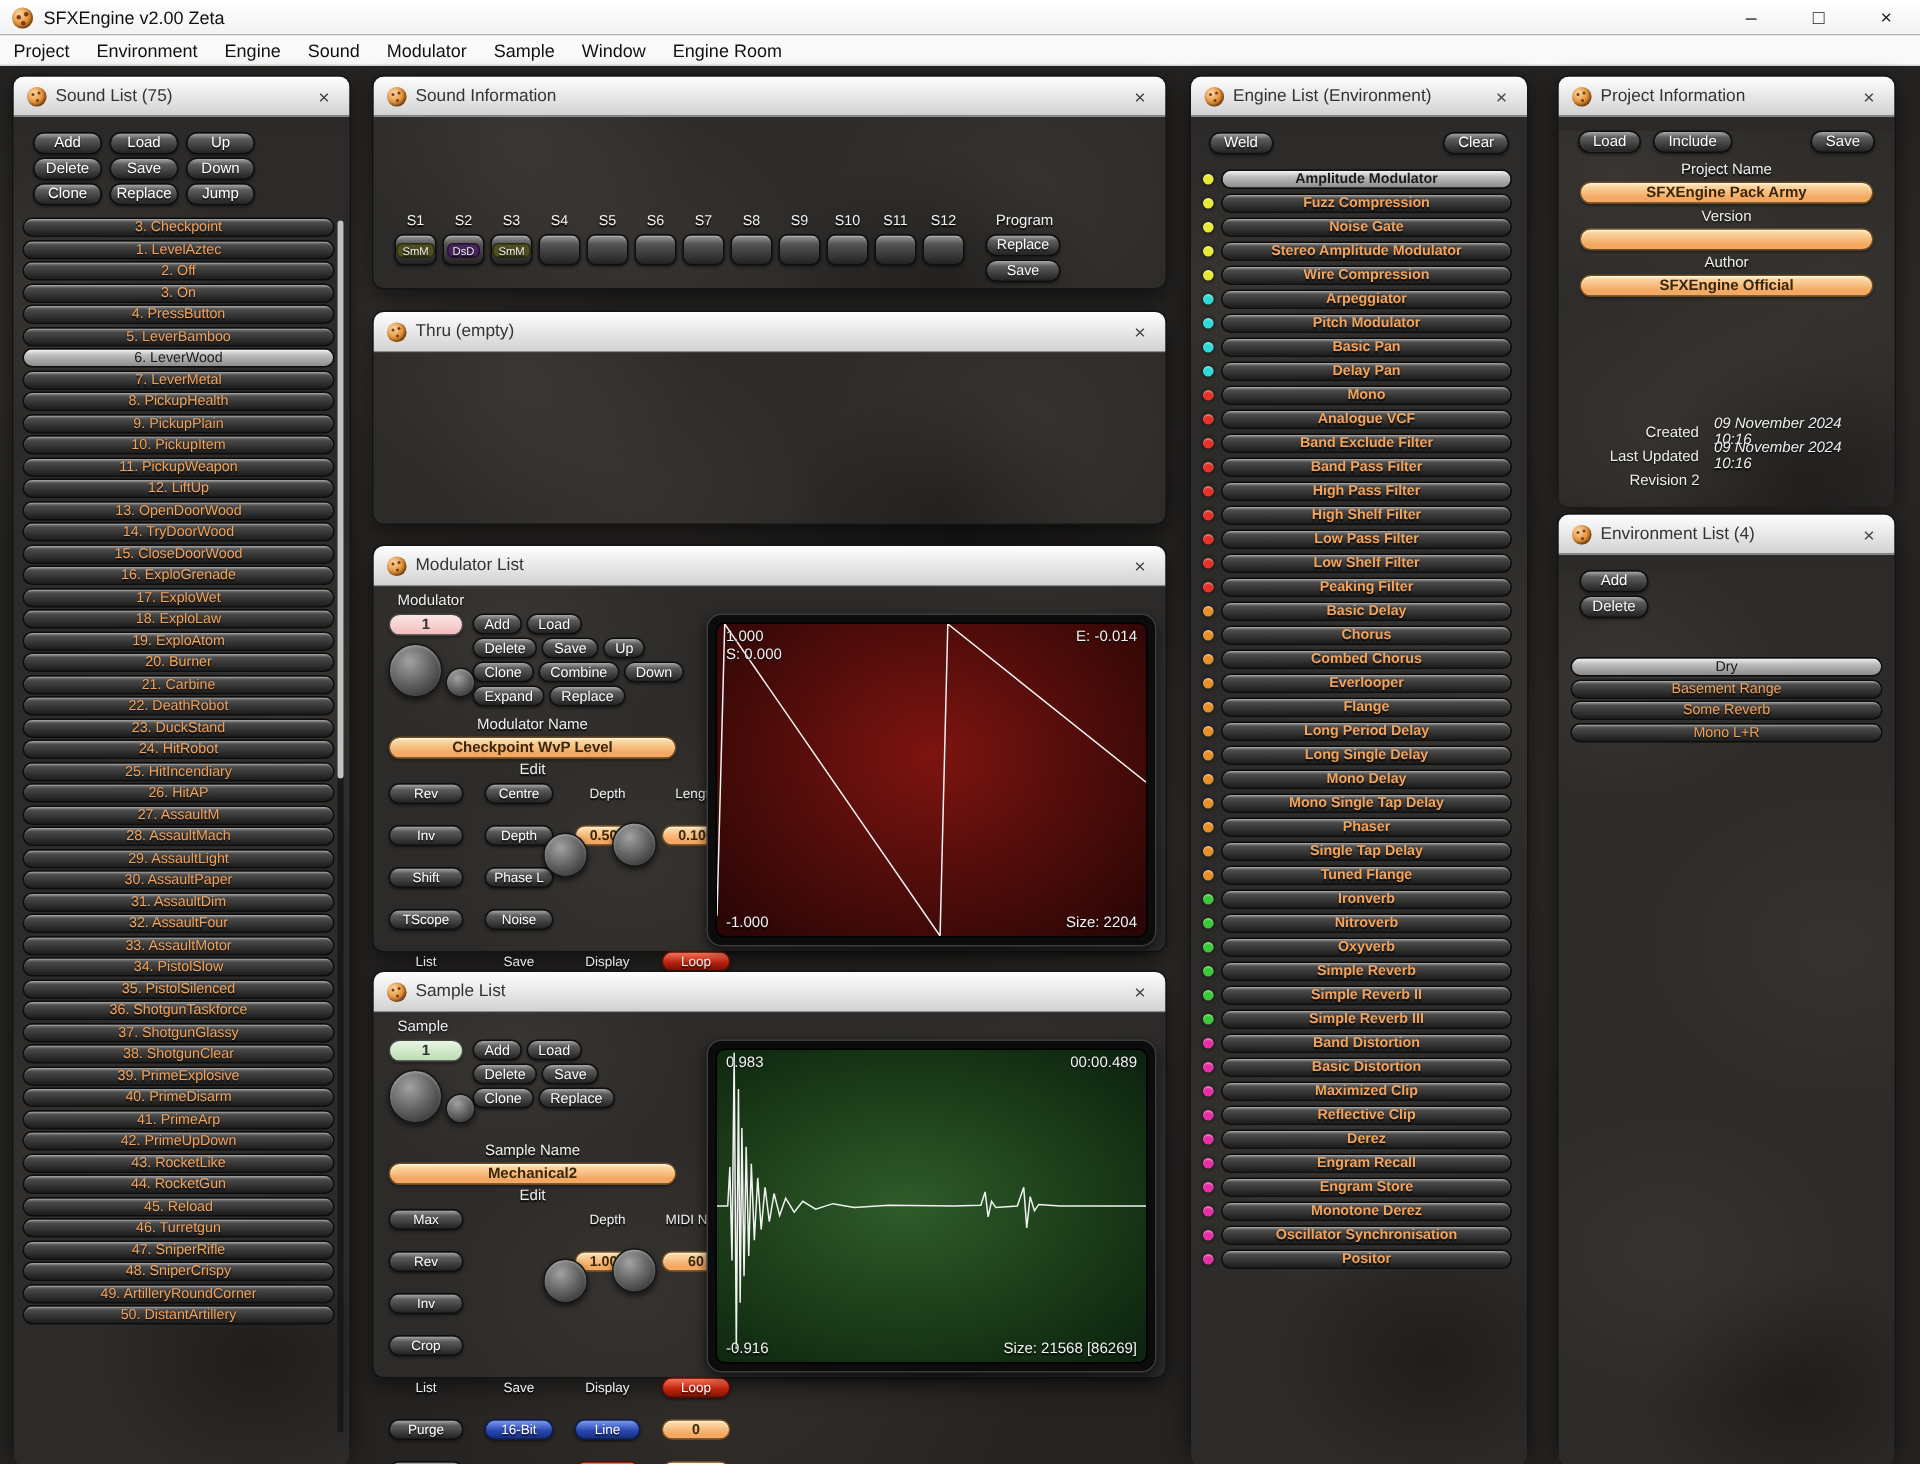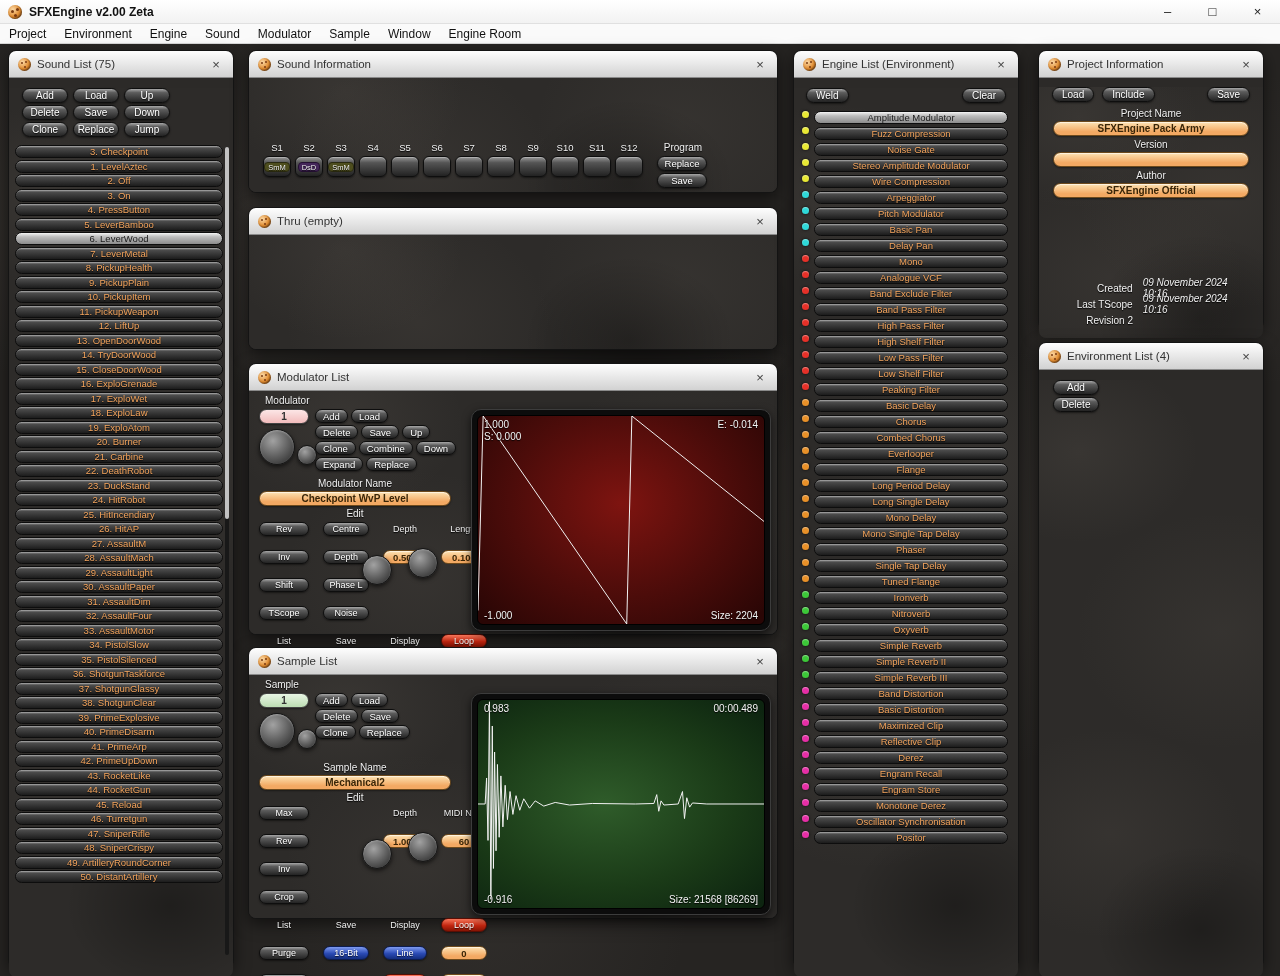--- a/index.html
+++ b/index.html
@@ -7,21 +7,21 @@
   body { font-family:"Liberation Sans", sans-serif; background:#1e1e1e; position:relative; }
 
   
   .titlebar { position:absolute; left:0; top:0; width:1280px; height:24px; background:linear-gradient(#ffffff,#f2f2f2);
     display:flex; align-items:center; padding-left:8px; border-bottom:1px solid #e0e0e0; }
   .app-icon { width:14px; height:14px; border-radius:50%;
     background:radial-gradient(circle at 35% 32%, #fbd9a6, #e08a2e 55%, #8a4a16 95%);
     box-shadow:inset -1px -1px 2px rgba(0,0,0,.45); position:relative; flex:0 0 auto; }
   .app-icon::after { content:""; position:absolute; left:3px; top:5px; width:3px; height:3px; border-radius:50%;
     background:#7a3a10; box-shadow:5px -2px 0 #7a3a10, 3px 4px 0 #7a3a10; }
-  .title-text { font-size:12px; color:#111; margin-left:7px;font-weight:bold; }
+  .title-text { font-size:12px; color:#111; margin-left:7px; }
   .win-controls { margin-left:auto; display:flex; height:24px; }
   .win-btn { width:45px; height:24px; text-align:center; line-height:24px; font-size:13px; color:#222; cursor:pointer; }
   .menubar { position:absolute; left:0; top:24px; width:1280px; height:20px; background:#fafafa;
     display:flex; align-items:center; border-bottom:1px solid #d8d8d8; }
   .menu-item { font-size:12px; color:#111; padding:0 9px; height:20px; line-height:20px; cursor:pointer; }
 
   
   .desktop { position:absolute; left:0; top:44px; width:1280px; height:932px; background-color:#262422;
     background-image:
       radial-gradient(ellipse 420px 300px at 12% 18%, rgba(125,115,105,.18), transparent 65%),
@@ -75,21 +75,21 @@
   
   .sl-buttons { display:grid; grid-template-columns:repeat(3,46px); gap:2px 5px; margin:10px 0 8px 13px; }
   .sl-buttons .btn { width:46px; padding:0; }
   .sl-list-wrap { position:relative; margin:0 10px 0 6px; }
   .sl-items .pill { width:208px; }
   .scroll-track { position:absolute; right:-6px; top:2px; width:4px; height:808px; background:#181818; border-radius:2px; }
   .scroll-thumb { position:absolute; left:0; top:0; width:4px; height:372px; background:#c2c2c2; border-radius:2px; cursor:pointer; }
 
   
   .el-top { display:flex; justify-content:space-between; margin:10px 12px 8px 12px; }
-  .engine-row { display:flex; align-items:flex-start; gap:5px; height:16px; padding:0 10px 0 8px; }
+  .engine-row { display:flex; align-items:center; gap:5px; height:16px; padding:0 10px 0 8px;font-weight:bold; }
   .engine-row .dot { width:7px; height:7px; border-radius:50%; flex:0 0 auto; box-shadow:0 0 3px rgba(0,0,0,.8), inset 0 1px 1px rgba(255,255,255,.4); }
   .engine-row .pill { flex:1; margin:0; }
 
   
   .pi-buttons { display:flex; gap:8px; margin:9px 13px 6px 13px; }
   .pi-buttons .spacer { flex:1; }
   .pi-label { font-size:10px; color:#f0f0f0; text-shadow:0 1px 1px #000; text-align:center; margin-top:3px; }
   .pi-field { margin:2px 14px 0 14px; }
   .pi-meta { position:absolute; left:8px; right:8px; bottom:10px; }
   .meta-row { display:flex; gap:10px; height:16px; align-items:center; }
@@ -726,21 +726,21 @@
       <div class="pi-label">Version</div>
       <div class="ofield pi-field"></div>
       <div class="pi-label">Author</div>
       <div class="ofield pi-field">SFXEngine Official</div>
       <div class="pi-meta">
         <div class="meta-row">
           <span class="meta-label">Created</span>
           <span class="meta-value">09 November 2024 10:16</span>
         </div>
         <div class="meta-row">
-          <span class="meta-label">Last TScope</span>
+          <span class="meta-label">Last Updated</span>
           <span class="meta-value">09 November 2024 10:16</span>
         </div>
         <div class="meta-row">
           <span class="meta-label">Revision 2</span>
           <span class="meta-value"></span>
         </div>
       </div>
     </div>
   </div>
 
@@ -748,16 +748,22 @@
     <div class="panel-header">
       <span class="panel-icon"></span>
       <span class="panel-title">Environment List (4)</span>
       <span class="panel-close">×</span>
     </div>
     <div class="panel-body">
       <div class="env-buttons">
         <span class="btn">Add</span>
         <span class="btn">Delete</span>
       </div>
+      <div id="env-items" class="env-items">
+          <div class="pill selected">Dry</div>
+          <div class="pill">Basement Range</div>
+          <div class="pill">Some Reverb</div>
+          <div class="pill">Mono L+R</div>
+        </div>
     </div>
   </div>
 
 </div>
 
 </body></html>

